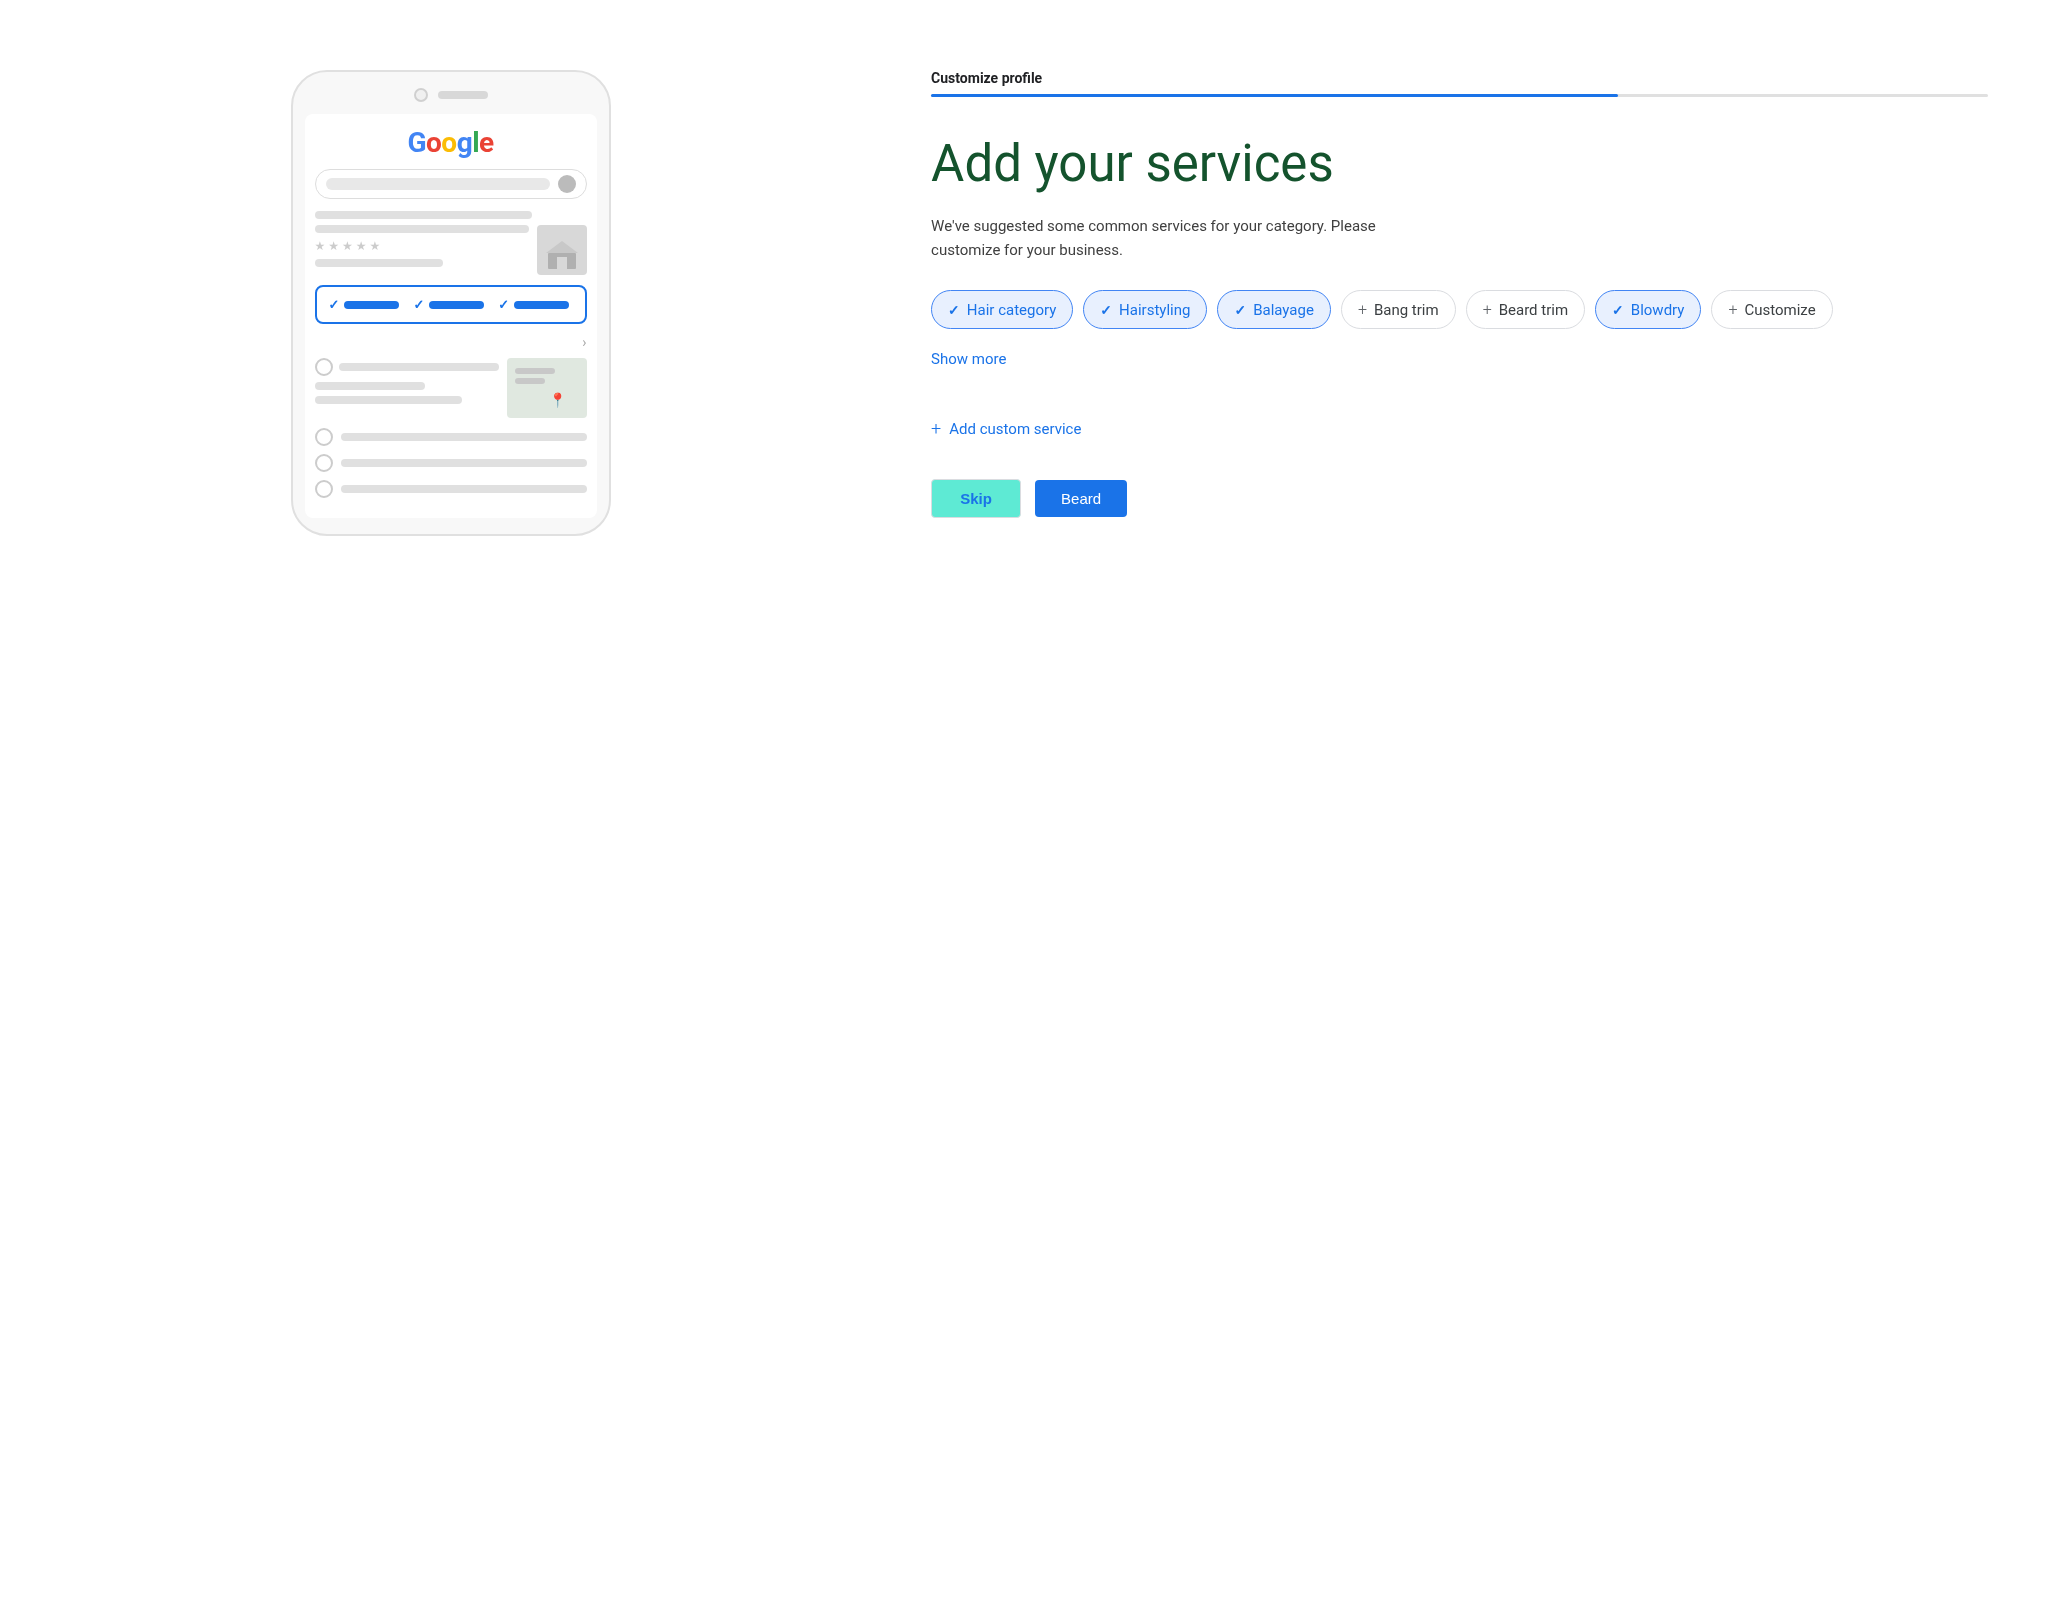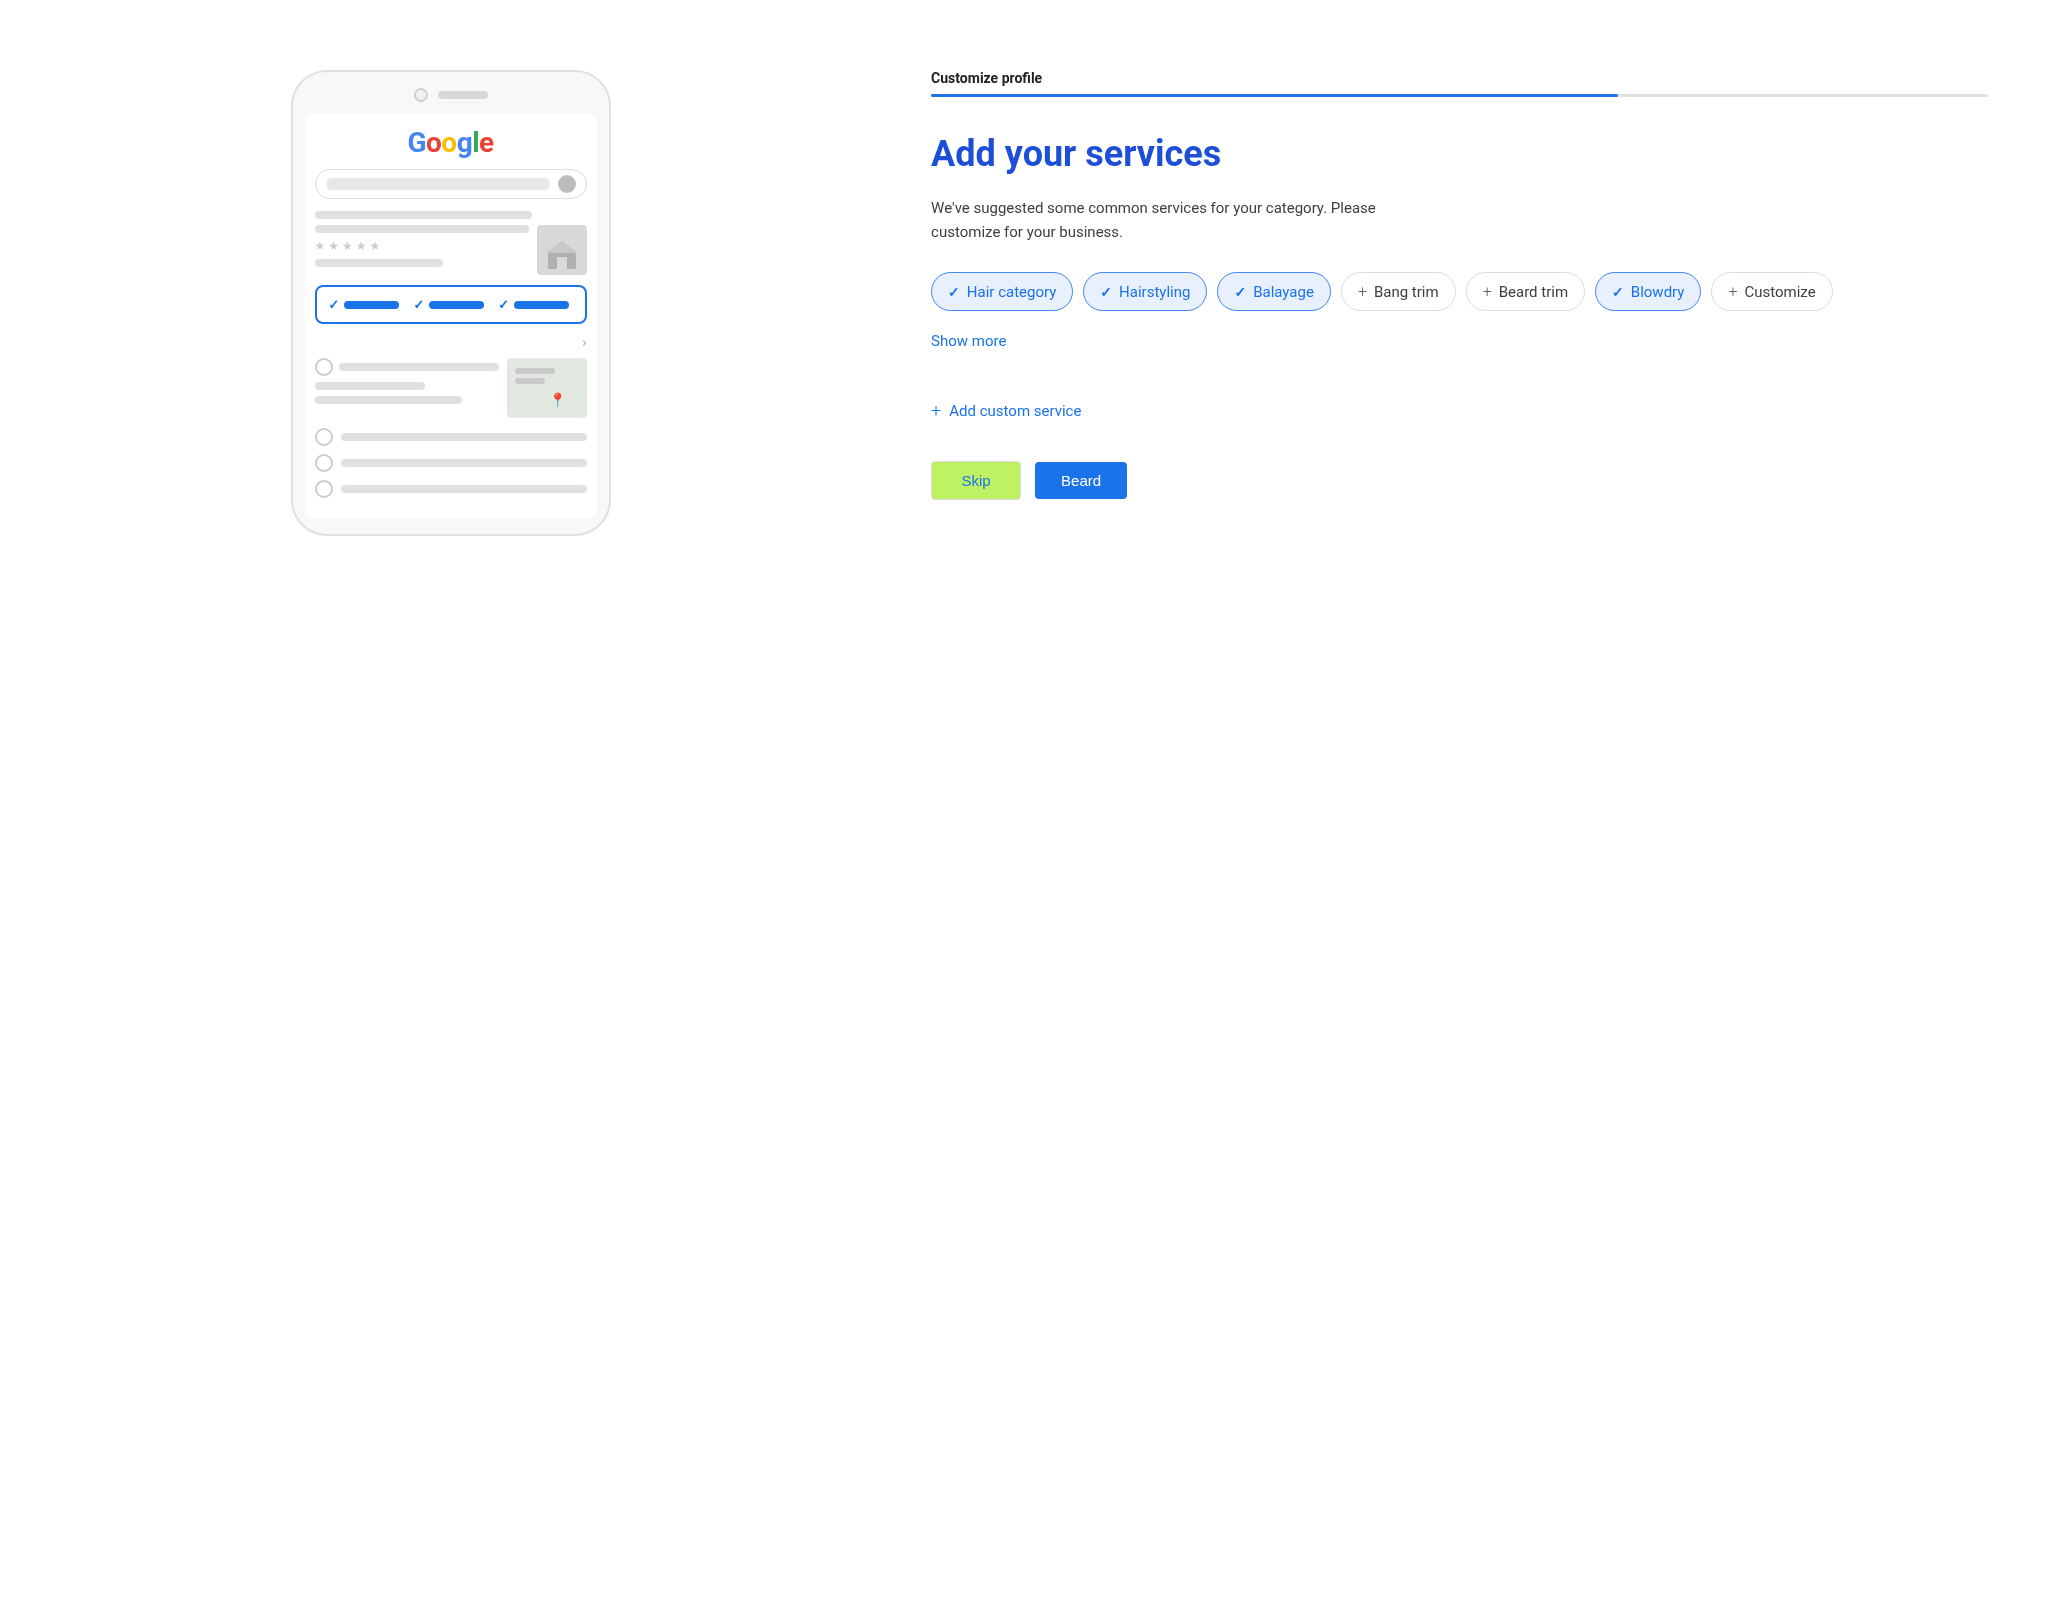--- a/index.html
+++ b/index.html
@@ -259,23 +259,23 @@
     }
 
     .progress-bar-fill {
       height: 3px;
       background: #1a73e8;
       border-radius: 2px;
       width: 65%;
     }
 
     .page-title {
-      font-size: 36px;
-      font-weight: 700;
-      color: #1d4ed8;
+      font-size: 51px;
+      font-weight: 400;
+      color: #14532d;
       margin-bottom: 20px;
       line-height: 1.2;
     }
 
     .description-text {
       font-size: 15px;
       color: #404040;
       margin-bottom: 28px;
       line-height: 1.6;
       max-width: 500px;
@@ -361,25 +361,25 @@
     .button-row {
       display: flex;
       gap: 14px;
       align-items: center;
     }
 
     .btn-skip {
       padding: 10px 26px;
       border: 1.5px solid #dadce0;
       border-radius: 4px;
-      background: #bef264;
+      background: #5eead4;
       font-size: 15px;
       color: #1a73e8;
       cursor: pointer;
-      font-weight: 400;
+      font-weight: 700;
       min-width: 90px;
     }
 
     .btn-next {
       padding: 10px 26px;
       border: none;
       border-radius: 4px;
       background: #1a73e8;
       font-size: 15px;
       color: #fff;

